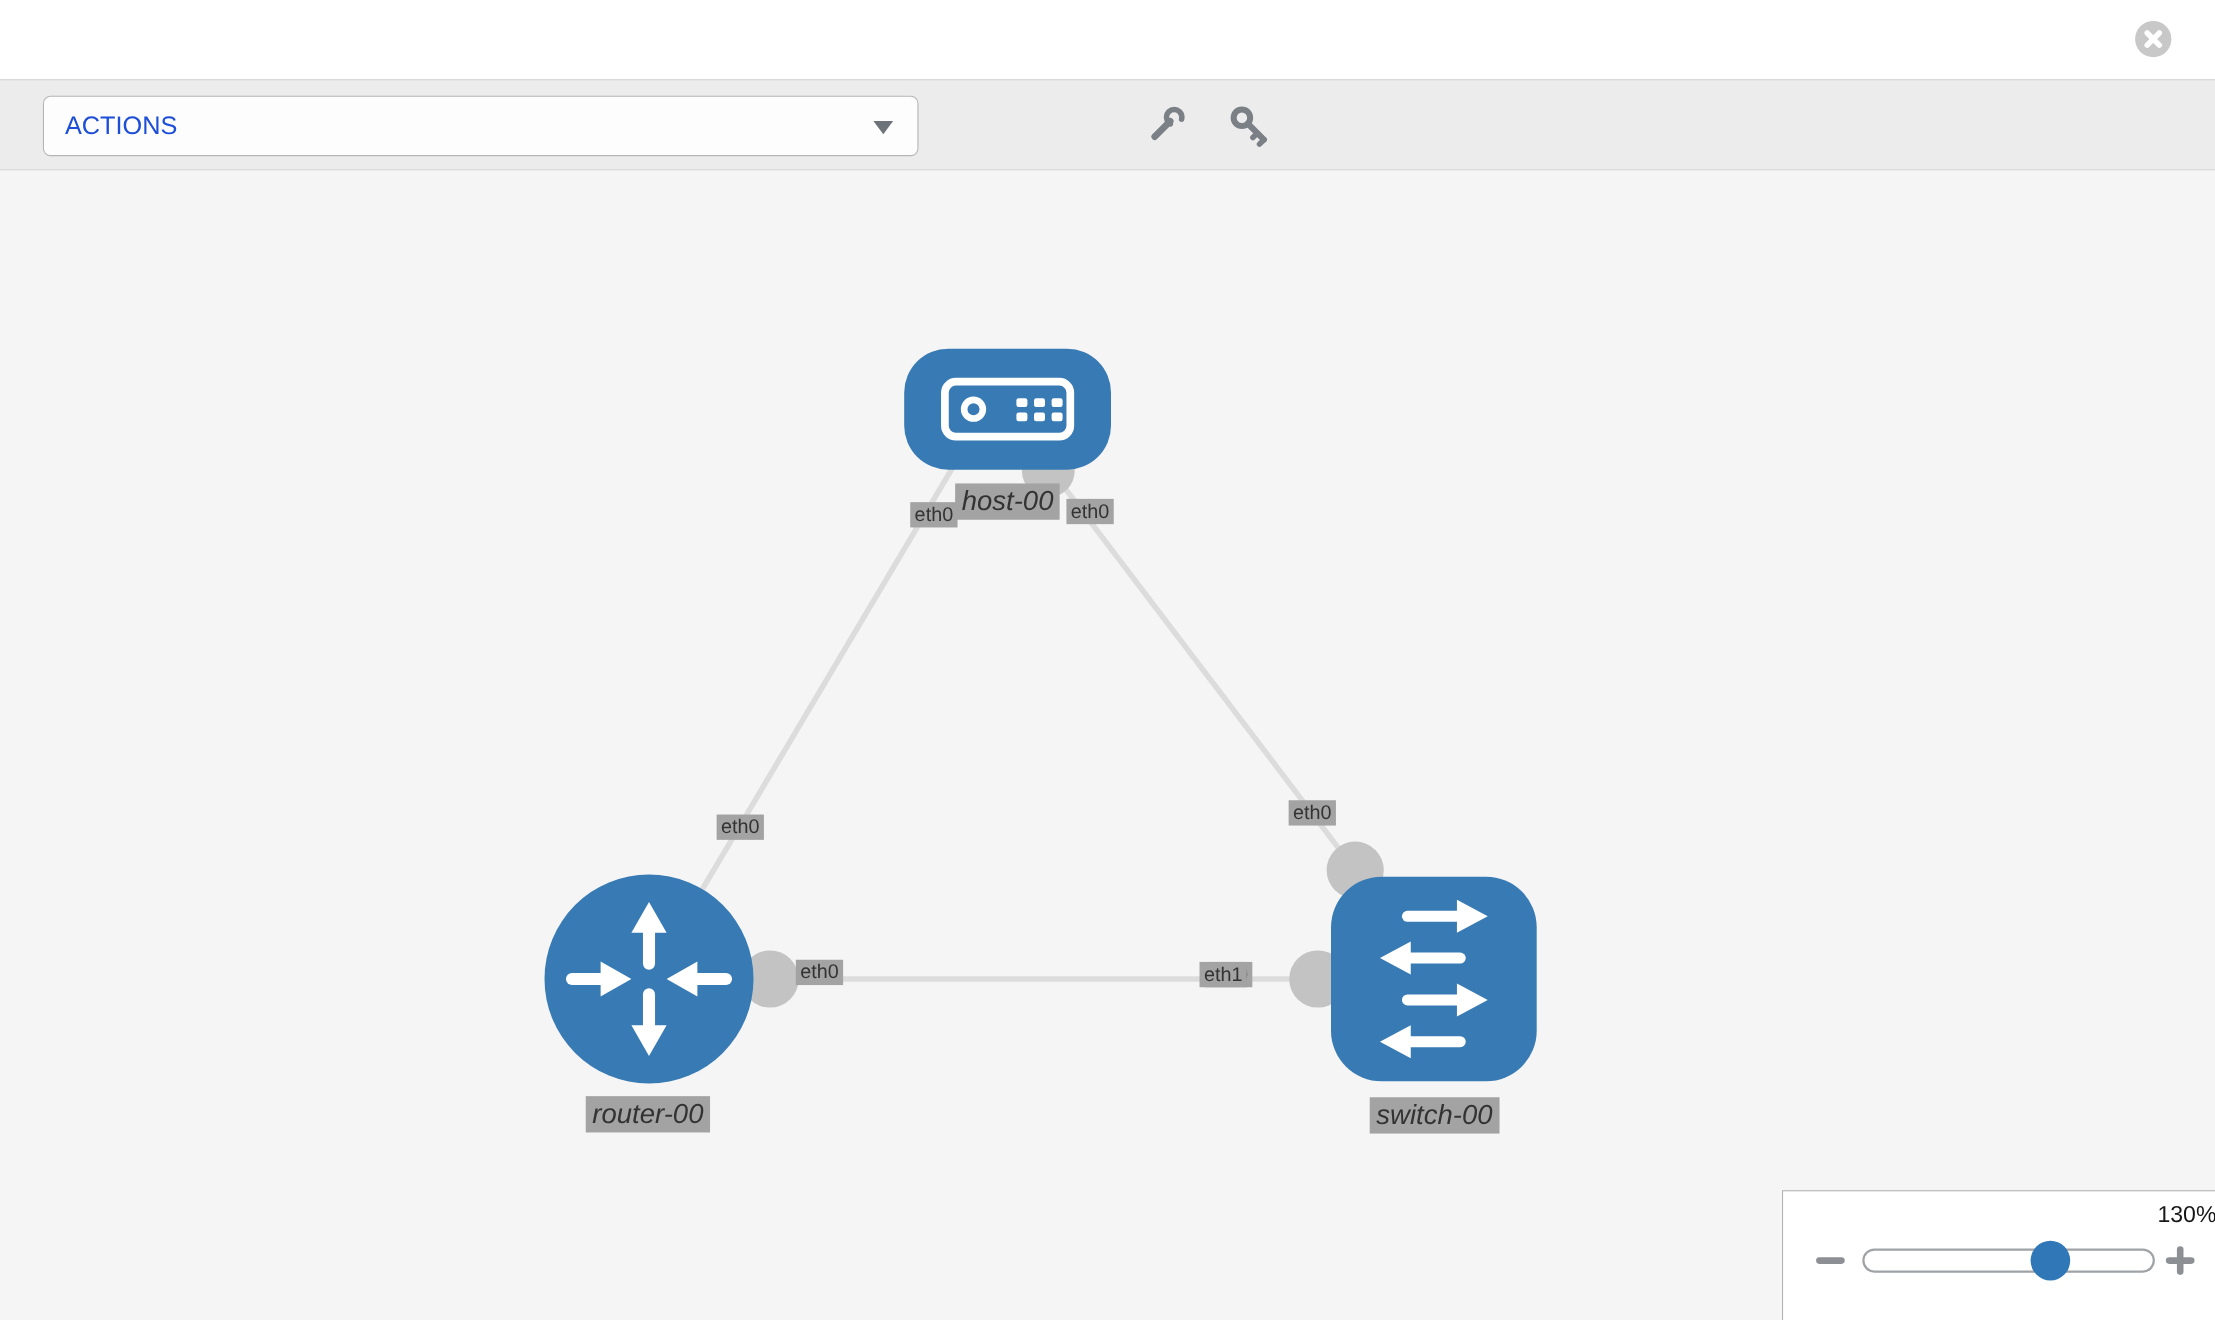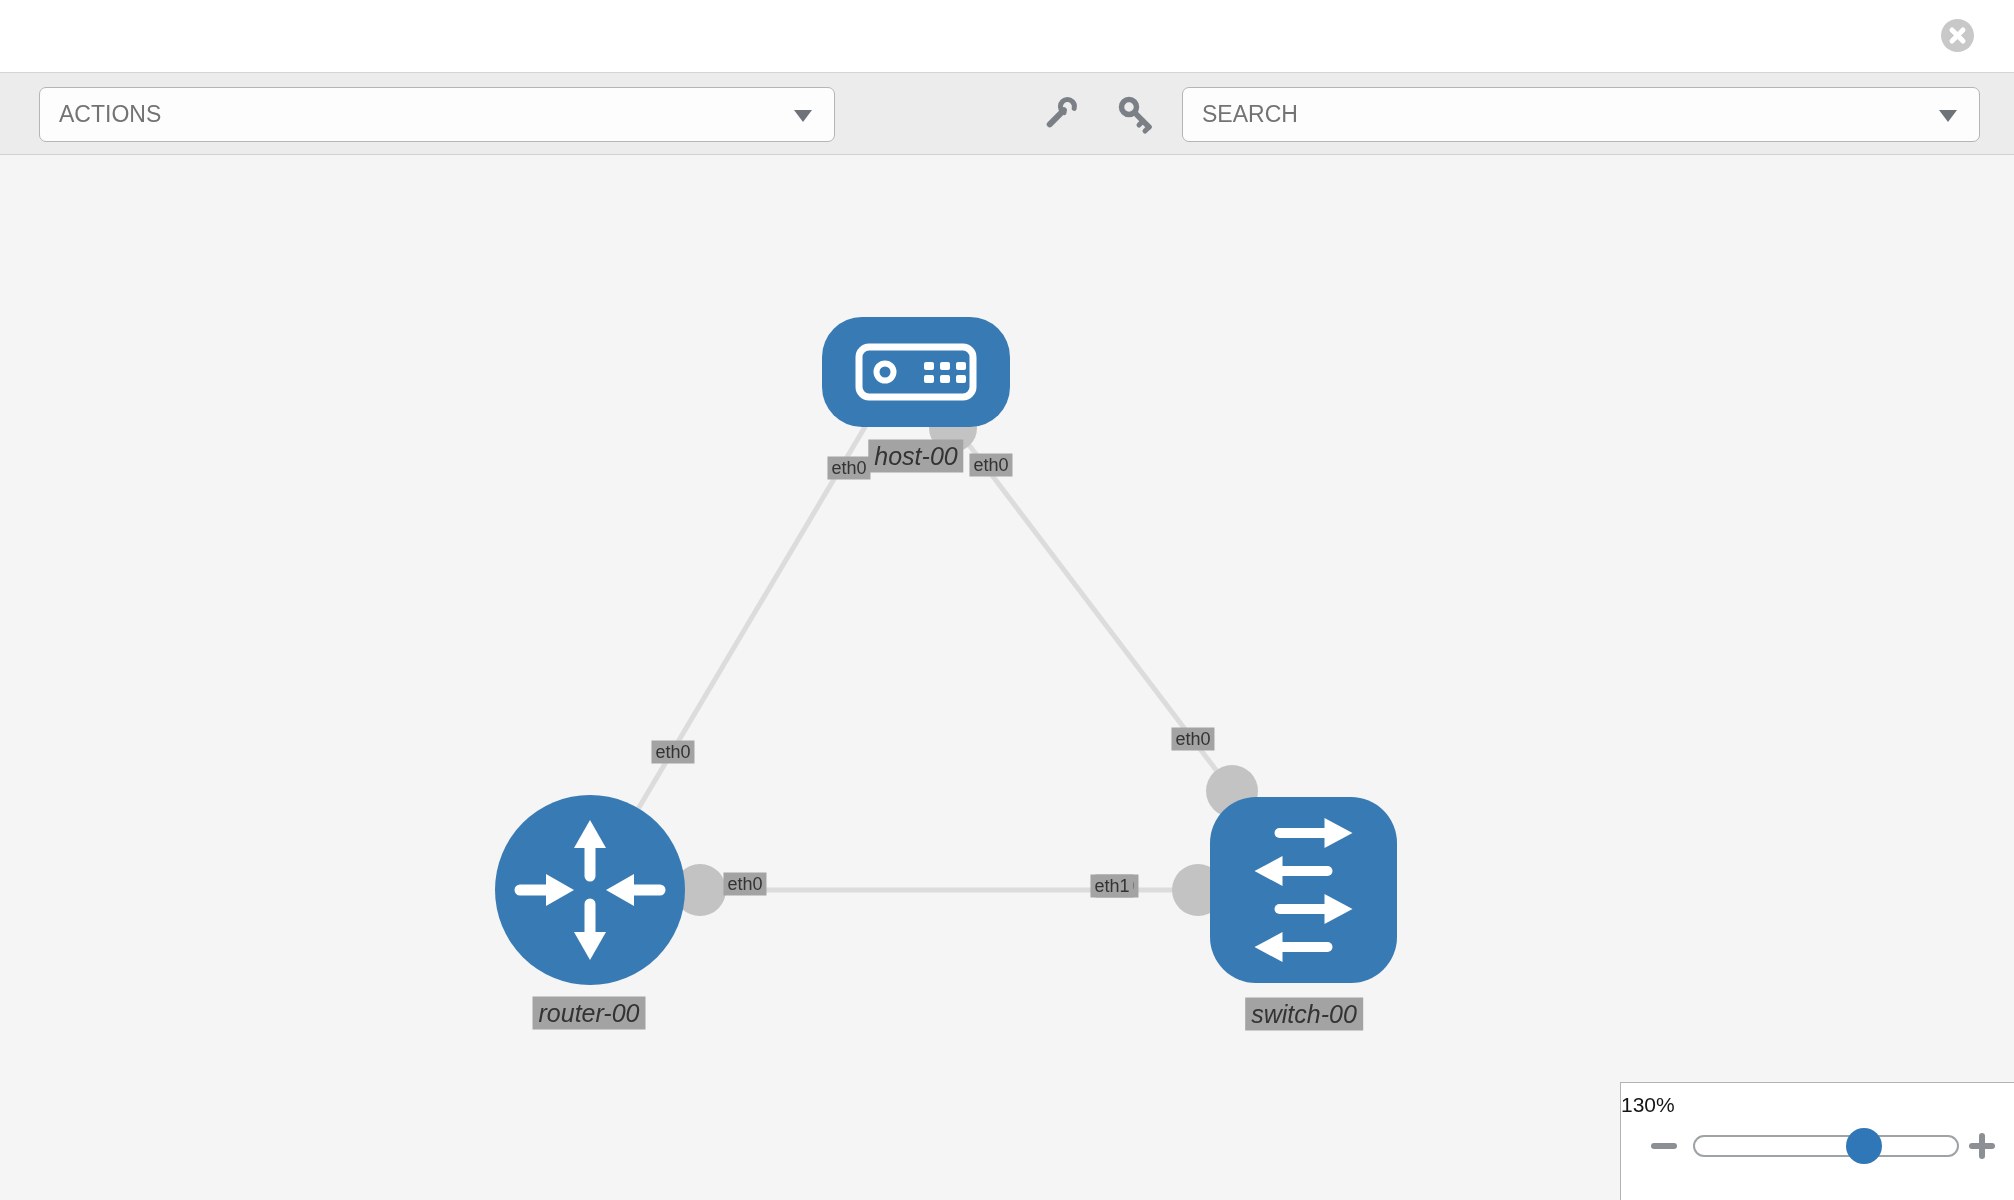--- a/index.html
+++ b/index.html
@@ -15,41 +15,41 @@
   .close-btn svg { position:absolute; left:0; top:0; }
 
   
   .toolbar { position:absolute; left:0; top:72px; width:2014px; height:83px;
              background:#ececec; border-top:1px solid #d4d4d4; border-bottom:1px solid #d0d0d0; }
   .dropdown { position:absolute; top:14px; height:55px; background:#fdfdfd;
               border:1px solid #b5b5b5; border-radius:7px; }
   .dd-actions { left:39px; width:796px; }
   .dd-search  { left:1182px; width:798px; }
   .dd-label { position:absolute; left:19px; top:0; height:42px; line-height:53px;
-              font-size:23px; color:#737373; }
+              font-size:23px; color:#1d4ed8; }
   .dd-caret { position:absolute; right:22px; top:22px; width:0; height:0;
               border-left:9px solid transparent; border-right:9px solid transparent;
               border-top:12px solid #6d7378; }
   .tool-icon { position:absolute; top:94px; width:42px; height:42px; cursor:pointer; }
   .icon-wrench { left:1045px; }
   .icon-key    { left:1115px; }
 
   
   .canvas { position:absolute; left:0; top:155px; width:2014px; height:1045px;
             background:#f5f5f6; overflow:hidden; }
   .canvas svg { position:absolute; left:0; top:0; }
   .topo-label { position:absolute; transform:translate(-50%,-50%);
                 background:#a3a3a3; color:#333; white-space:nowrap; padding:1px 4px; }
   .label-interface { font-size:18px; }
   .label-node { font-size:25px; padding:2px 6px;font-style:italic; }
 
   
   .zoom-panel { position:absolute; left:1620px; top:1082px; width:400px; height:119px;
                 background:#fff; border:1px solid #b3b3b3; }
-  .zoom-value { position:absolute; left:0; top:10px; width:394px; text-align:left;
+  .zoom-value { position:absolute; left:0; top:10px; width:394px; text-align:right;
                 font-size:21px; color:#161616; }
   .zoom-minus { position:absolute; left:30px; top:60px; width:26px; height:6px;
                 border-radius:3px; background:#8c9094; cursor:pointer; }
   .zoom-track { position:absolute; left:72px; top:52px; width:266px; height:22px;
                 background:#fff; border:2px solid #9fa3a6; border-radius:11px; cursor:pointer; }
   .zoom-thumb { position:absolute; left:151px; top:-9px; width:36px; height:36px;
                 border-radius:50%; cursor:pointer; }
   .zoom-plus  { position:absolute; left:348px; top:50px; width:26px; height:26px; cursor:pointer; }
   .zoom-plus .h { position:absolute; left:0; top:10px; width:26px; height:6px;
                   border-radius:3px; background:#8c9094; }
@@ -64,24 +64,20 @@
     <svg width="33" height="33" viewBox="0 0 33 33">
       <line x1="11" y1="11" x2="22" y2="22" stroke="#fff" stroke-width="5" stroke-linecap="round"></line>
       <line x1="22" y1="11" x2="11" y2="22" stroke="#fff" stroke-width="5" stroke-linecap="round"></line>
     </svg>
   </div>
 </div>
 
 <div class="toolbar">
   <div class="dropdown dd-actions">
     <span class="dd-label">ACTIONS</span>
-    <span class="dd-caret"></span>
-  </div>
-  <div class="dropdown dd-search">
-    <span class="dd-label">SEARCH</span>
     <span class="dd-caret"></span>
   </div>
 </div>
 
 <svg class="tool-icon icon-wrench" viewBox="0 0 42 42">
   <g transform="rotate(45 21 14)">
     <circle cx="21" cy="12" r="7" fill="none" stroke="#7b8087" stroke-width="5" stroke-dasharray="31 13" stroke-dashoffset="-9" stroke-linecap="round"></circle>
     <line x1="21" y1="17" x2="21" y2="37" stroke="#7b8087" stroke-width="6" stroke-linecap="round"></line>
   </g>
 </svg>

